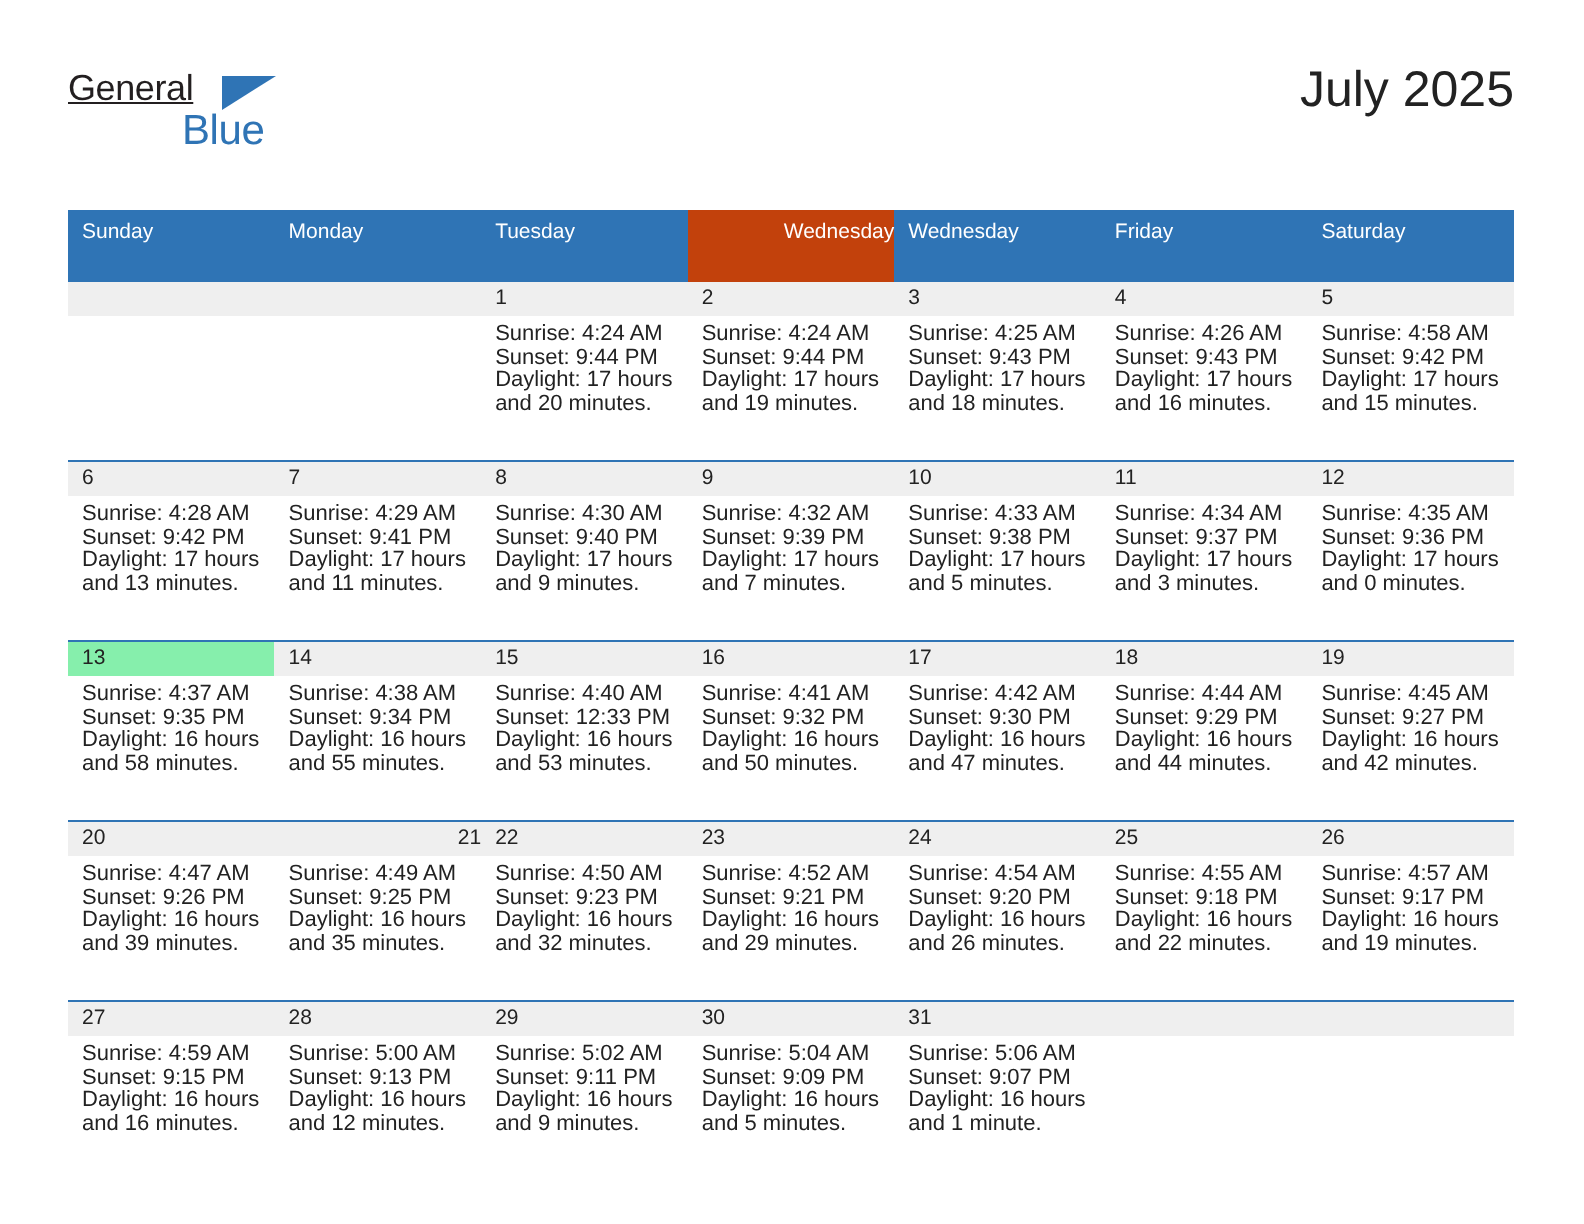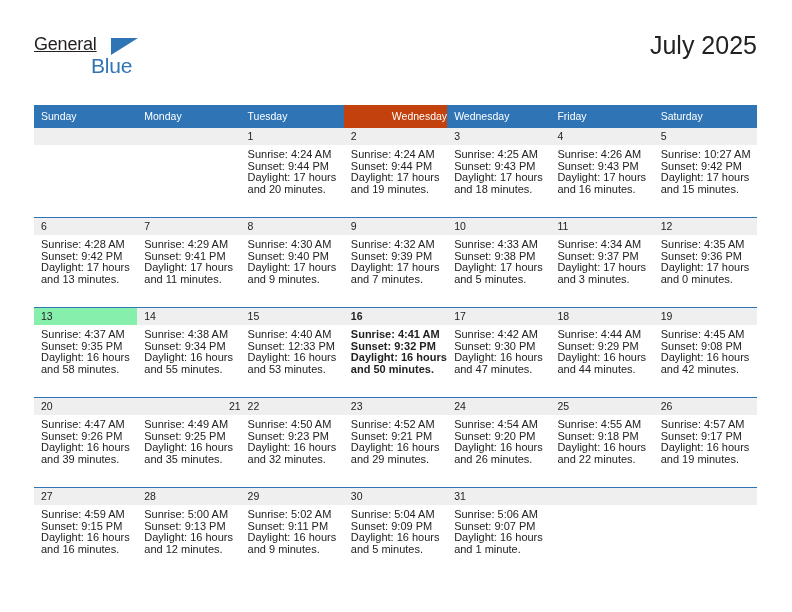--- a/index.html
+++ b/index.html
@@ -93,21 +93,21 @@
     table-layout: fixed;
   }
   .calendar col { width: 103.28px; }
 
   .calendar thead th {
     background: #2f74b5;
     color: #ffffff;
     font-size: 10.5px;
     font-weight: normal;
     text-align: left;
-    padding: 5px 0 6px 7px;
+    padding: 5px 0 19px 7px;
     height: 10px;
     vertical-align: middle;
   }
 
   .week-row td {
     vertical-align: top;
     padding: 0;
     border-top: 1px solid #2f74b5;
     height: 89px;
   }
@@ -243,21 +243,21 @@
                 <div>Sunset: 9:43 PM</div>
                 <div>Daylight: 17 hours</div>
                 <div>and 16 minutes.</div>
               </div>
             </div>
           </td>
           <td>
             <div class="cell-inner">
               <div class="daynum-band" style="background: rgb(239, 239, 239);">5</div>
               <div class="cell-body">
-                <div>Sunrise: 10:27 AM</div>
+                <div>Sunrise: 4:58 AM</div>
                 <div>Sunset: 9:42 PM</div>
                 <div>Daylight: 17 hours</div>
                 <div>and 15 minutes.</div>
               </div>
             </div>
           </td>
         </tr>
         <tr class="week-row">
           <td style="border-top-color: rgb(47, 116, 181);">
             <div class="cell-inner">
@@ -364,21 +364,21 @@
             <div class="cell-inner">
               <div class="daynum-band" style="background: rgb(239, 239, 239);">15</div>
               <div class="cell-body">
                 <div>Sunrise: 4:40 AM</div>
                 <div>Sunset: 12:33 PM</div>
                 <div>Daylight: 16 hours</div>
                 <div>and 53 minutes.</div>
               </div>
             </div>
           </td>
-          <td style="border-top-color: rgb(47, 116, 181); font-weight: bold;">
+          <td style="border-top-color: rgb(47, 116, 181);">
             <div class="cell-inner">
               <div class="daynum-band" style="background: rgb(239, 239, 239);">16</div>
               <div class="cell-body">
                 <div>Sunrise: 4:41 AM</div>
                 <div>Sunset: 9:32 PM</div>
                 <div>Daylight: 16 hours</div>
                 <div>and 50 minutes.</div>
               </div>
             </div>
           </td>
@@ -402,21 +402,21 @@
                 <div>Daylight: 16 hours</div>
                 <div>and 44 minutes.</div>
               </div>
             </div>
           </td>
           <td style="border-top-color: rgb(47, 116, 181);">
             <div class="cell-inner">
               <div class="daynum-band" style="background: rgb(239, 239, 239);">19</div>
               <div class="cell-body">
                 <div>Sunrise: 4:45 AM</div>
-                <div>Sunset: 9:08 PM</div>
+                <div>Sunset: 9:27 PM</div>
                 <div>Daylight: 16 hours</div>
                 <div>and 42 minutes.</div>
               </div>
             </div>
           </td>
         </tr>
         <tr class="week-row">
           <td style="border-top-color: rgb(47, 116, 181);">
             <div class="cell-inner">
               <div class="daynum-band" style="background: rgb(239, 239, 239);">20</div>

